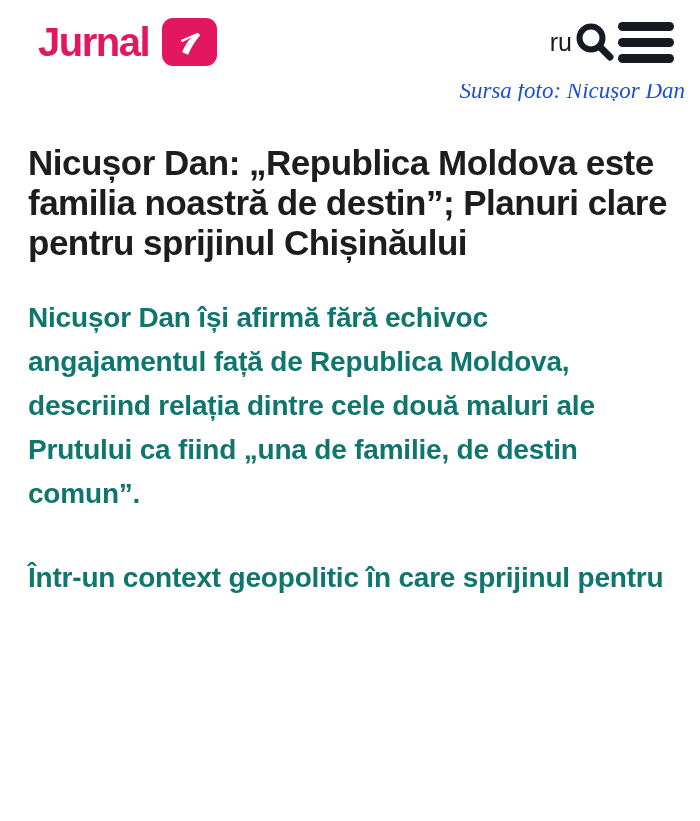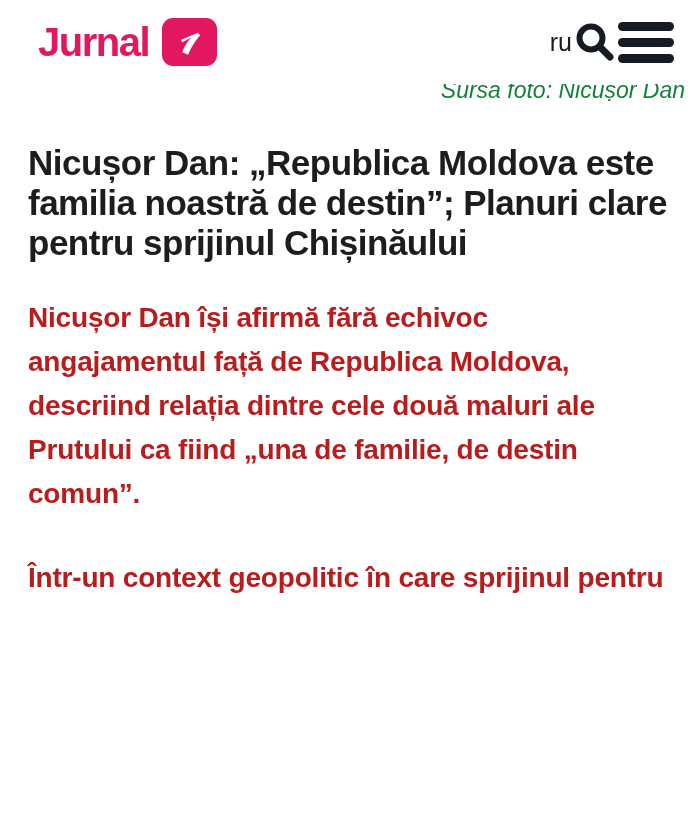--- a/index.html
+++ b/index.html
@@ -95,43 +95,44 @@
     height: 17px;
     overflow: hidden;
     text-align: right;
     padding-right: 15px;
   }
   .photo-caption {
     display: inline-block;
     font-style: italic;
     font-size: 23px;
     line-height: 30px;
-    color: #15803d;
+    color: #1d4ed8;
     margin-top: -14px;
     white-space: nowrap;
+    font-family: Liberation Serif, serif;
   }
 
   
   .article {
     padding: 0 28px;
   }
   .article-title {
     margin-top: 42px;
     font-size: 35px;
     line-height: 40px;
     font-weight: 700;
     letter-spacing: -0.5px;
     color: #1d1d1d;
   }
   .article p {
     font-size: 28px;
     line-height: 44px;
     font-weight: 700;
     letter-spacing: -0.2px;
-    color: #b91c1c;
+    color: #0f766e;
   }
   .lead-paragraph { margin-top: 33px; }
   .body-paragraph { margin-top: 40px; }
 </style>
 </head>
 <body>
 
 <div class="page">
 
   <header class="site-header">

